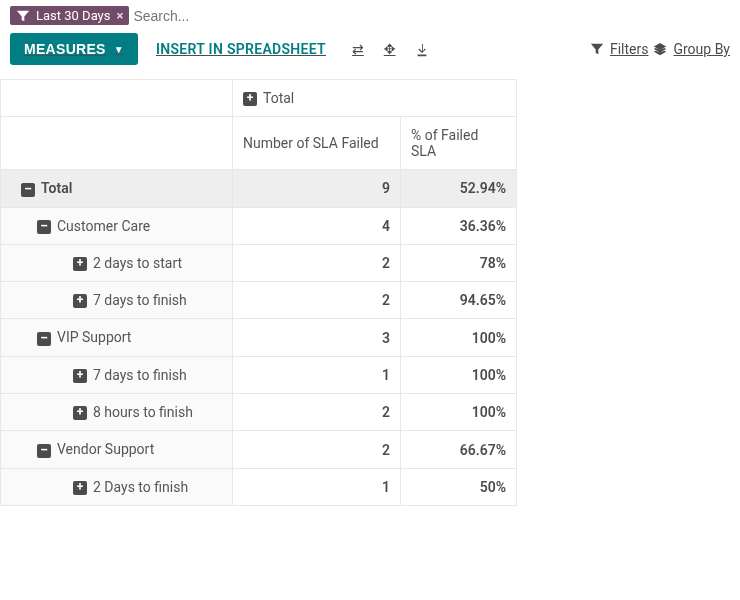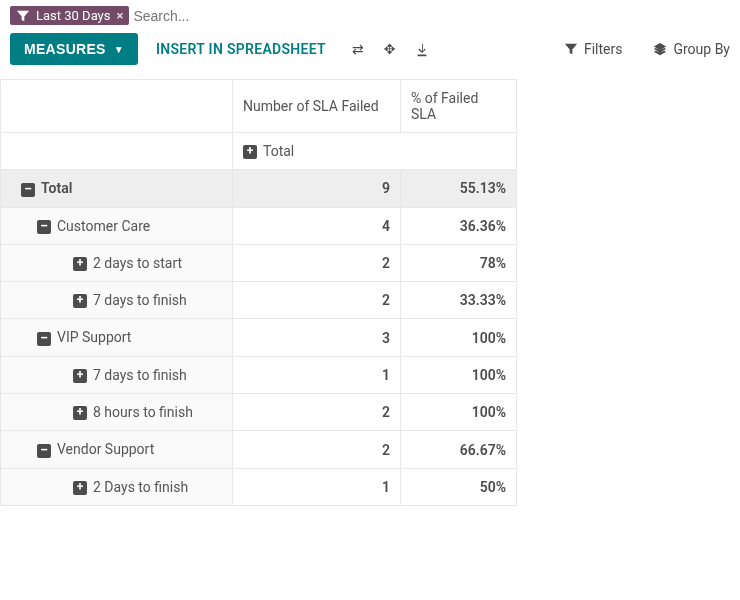--- a/index.html
+++ b/index.html
@@ -4,28 +4,28 @@
 <style>
   * { box-sizing: border-box; margin: 0; padding: 0; }
   body { font-family: -apple-system, BlinkMacSystemFont, "Segoe UI", Roboto, Helvetica, Arial, sans-serif; font-size: 14px; color: #4c4c4c; background: #fff; width: 740px; }
   .header { display: flex; align-items: center; justify-content: space-between; padding: 6px 10px 0 10px; }
   .title { font-size: 20px; font-weight: 400; color: #4c4c4c; }
   .search-area { display: flex; align-items: center; gap: 4px; }
   .filter-chip { display: inline-flex; align-items: flex-end; background: #714b67; color: #fff; font-size: 13px; padding: 2px 6px; border-radius: 2px; gap: 6px; }
   .filter-chip .close-x { color: #e7d9e3; font-weight: bold; cursor: pointer; }
   .search-input { border: none; outline: none; font-size: 14px; color: #888; width: 56px; background: transparent; }
 
-  .toolbar { display: flex; align-items: center; justify-content: space-between; padding: 8px 10px 14px 10px; }
+  .toolbar { display: flex; align-items: center; justify-content: space-between; padding: 8px 10px 14px 10px; text-decoration: underline; }
   .toolbar-left { display: flex; align-items: center; gap: 18px; }
   .btn-measures { background: #017e84; color: #fff; border: none; padding: 8px 14px; font-size: 14px; font-weight: 600; letter-spacing: 0.3px; border-radius: 3px; cursor: pointer; display: inline-flex; align-items: center; gap: 8px; }
   .btn-measures .caret { font-size: 10px; }
   .link-insert { color: #017e84; font-weight: 600; font-size: 14px; letter-spacing: 0.3px; cursor: pointer; }
   .tool-icons { display: inline-flex; align-items: center; gap: 20px; font-size: 14px; color: #4c4c4c; margin-left: 8px; }
   .tool-icons span { cursor: pointer; }
-  .toolbar-right { display: flex; align-items: center; gap: 31px; }
+  .toolbar-right { display: flex; align-items: center; gap: 5px; }
   .tb-item { display: inline-flex; align-items: center; gap: 6px; color: #4c4c4c; font-size: 14px; cursor: pointer; }
 
   .pivot-wrap { padding: 0 0 10px 0; }
   table.pivot { border-collapse: collapse; table-layout: fixed; }
   table.pivot th, table.pivot td { border: 1px solid #e7e7e7; padding: 10px 10px; font-weight: 400; color: #555; }
   table.pivot .rowhead { text-align: left; width: 232px; }
   table.pivot .col-a { width: 168px; text-align: right; }
   table.pivot .col-b { width: 116px; text-align: right; }
   table.pivot thead th { background: #fff; }
   table.pivot .num { text-align: right; font-weight: 600; color: #4c4c4c; }
@@ -86,52 +86,52 @@
       <span>Group By</span>
     </span>
   </div>
 </div>
 
 <div class="pivot-wrap">
 <table class="pivot">
   <thead>
     <tr>
       <th class="rowhead"></th>
-      <th class="col-a" style="text-align:left">Number of SLA Failed</th>
-      <th class="col-b" style="text-align:left">% of Failed SLA</th>
+      <th colspan="2" class="topcell">
+        <span class="pm">+</span><span>Total</span>
+      </th>
     </tr>
     <tr>
       <th class="rowhead"></th>
-      <th colspan="2" class="topcell">
-        <span class="pm">+</span><span>Total</span>
-      </th>
+      <th class="col-a" style="text-align:left">Number of SLA Failed</th>
+      <th class="col-b" style="text-align:left">% of Failed SLA</th>
     </tr>
   </thead>
   <tbody id="pivot-body">
     <tr class="total-row">
       <td class="rowhead" style="padding-left:20px">
         <span class="pm">–</span><span>Total</span>
       </td>
       <td class="num col-a">9</td>
-      <td class="num col-b">55.13%</td>
+      <td class="num col-b">52.94%</td>
     </tr>
   <tr class="data">
           <td class="rowhead indent1"><span class="pm">–</span><span>Customer Care</span></td>
           <td class="num col-a">4</td>
           <td class="num col-b">36.36%</td>
         </tr>
         <tr class="data">
           <td class="rowhead indent2"><span class="pm">+</span><span>2 days to start</span></td>
           <td class="num col-a">2</td>
           <td class="num col-b">78%</td>
         </tr>
         <tr class="data">
           <td class="rowhead indent2"><span class="pm">+</span><span>7 days to finish</span></td>
           <td class="num col-a">2</td>
-          <td class="num col-b">33.33%</td>
+          <td class="num col-b">94.65%</td>
         </tr>
         <tr class="data">
           <td class="rowhead indent1"><span class="pm">–</span><span>VIP Support</span></td>
           <td class="num col-a">3</td>
           <td class="num col-b">100%</td>
         </tr>
         <tr class="data">
           <td class="rowhead indent2"><span class="pm">+</span><span>7 days to finish</span></td>
           <td class="num col-a">1</td>
           <td class="num col-b">100%</td>

